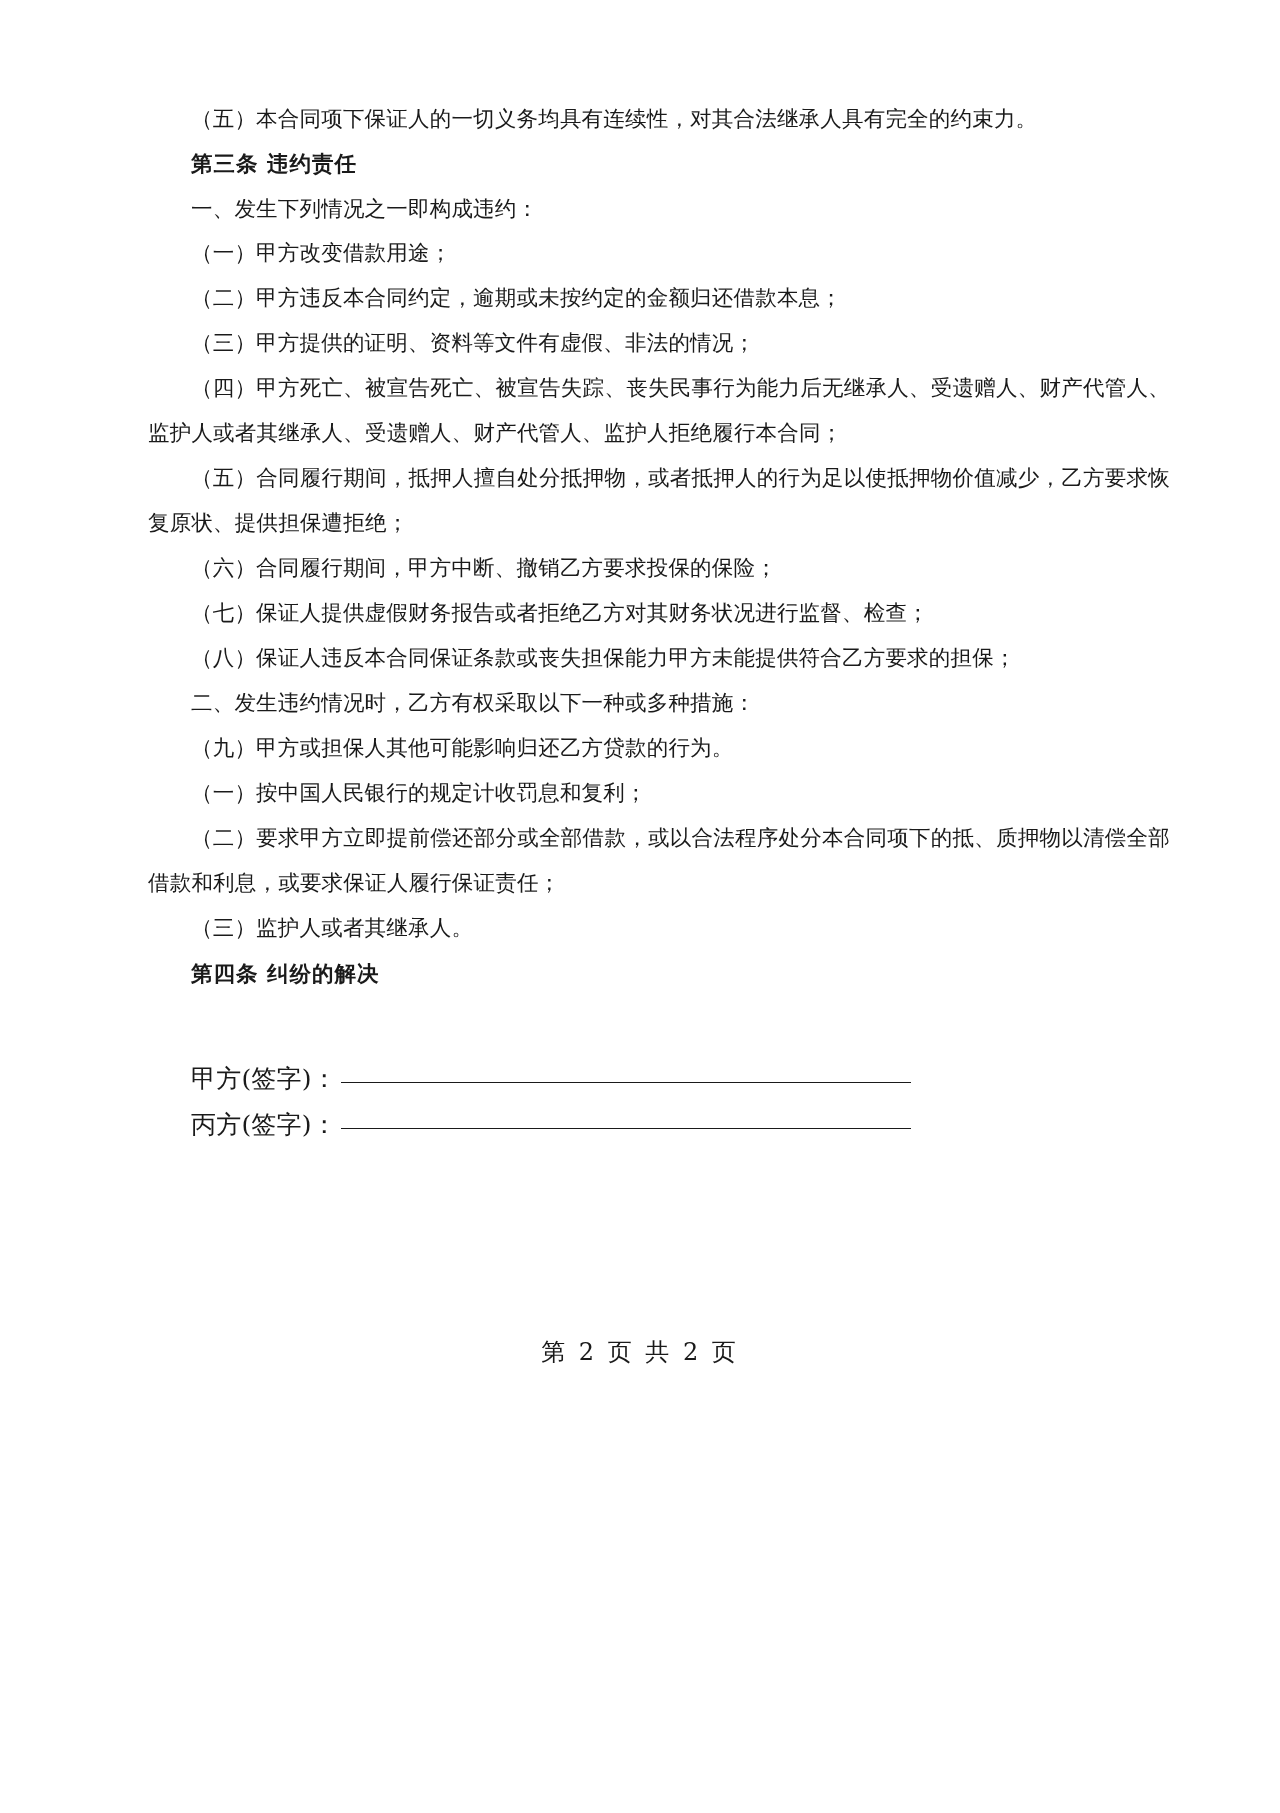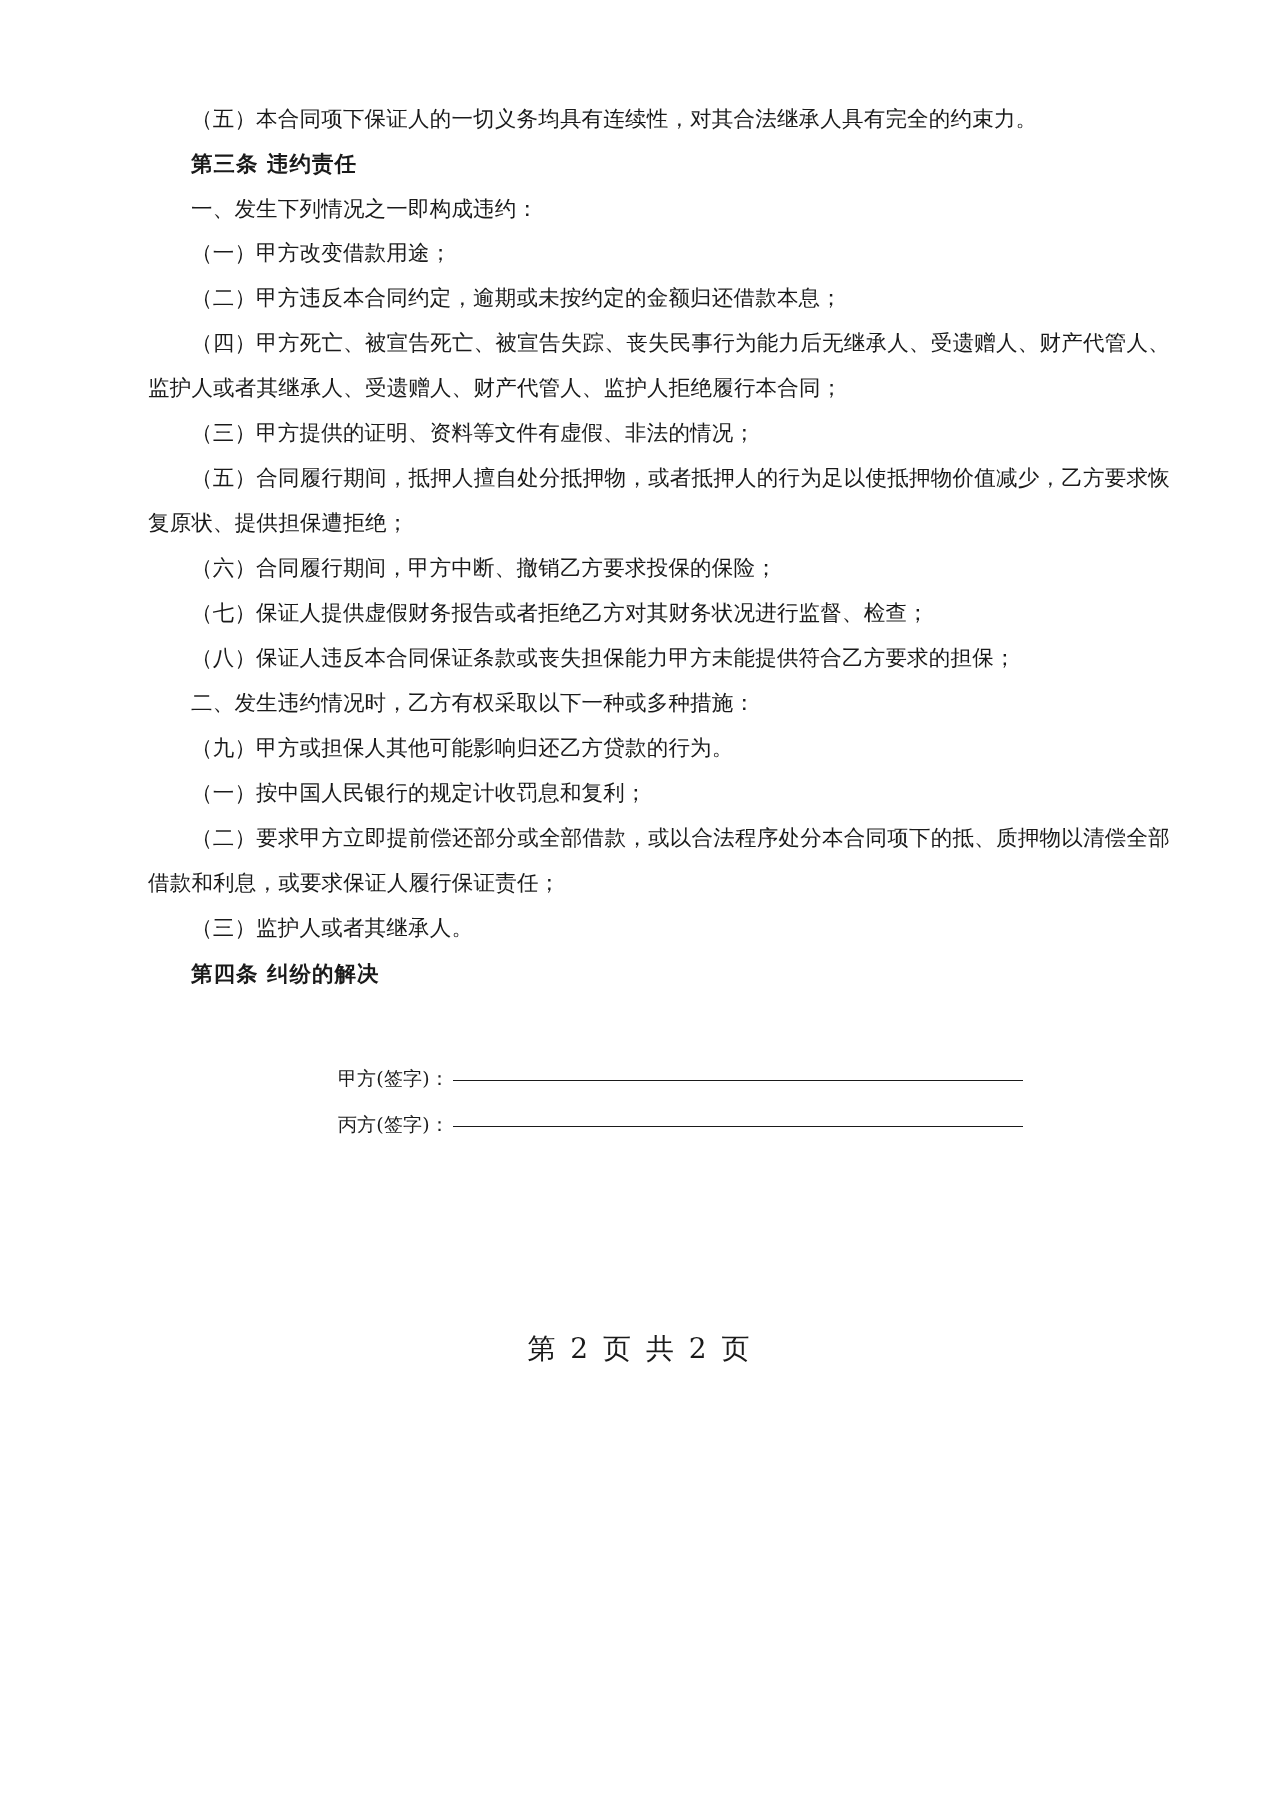--- a/index.html
+++ b/index.html
@@ -48,42 +48,41 @@
   }
   .sig-block {
     margin-top: 60px;
     text-indent: 0;
     padding-left: 2em;
   }
   .sig-row {
     display: flex;
     align-items: baseline;
     height: 46px;
-    font-size: 19px;
-    justify-content: center;
+    font-size: 25px;
   }
   .sig-label {
     white-space: nowrap;
   }
   .sig-line {
     display: inline-block;
     width: 570px;
     border-bottom: 1.4px solid #1a1a1a;
     height: 1px;
     margin-left: 4px;
     position: relative;
     top: -4px;
   }
   .footer {
     position: absolute;
     left: 0;
     right: 0;
     bottom: 54px;
     text-align: center;
-    font-size: 28px;
+    font-size: 24px;
     letter-spacing: 3px;
     font-family: "DejaVu Serif", "Liberation Serif", serif;
   }
 </style>
 </head>
 <body>
 
 <div class="page">
 
   <div class="doc-body">
@@ -91,23 +90,23 @@
     <p class="para">（五）本合同项下保证人的一切义务均具有连续性，对其合法继承人具有完全的约束力。</p>
 
     <p class="heading">第三条  违约责任</p>
 
     <p class="para">一、发生下列情况之一即构成违约：</p>
 
     <p class="para">（一）甲方改变借款用途；</p>
 
     <p class="para">（二）甲方违反本合同约定，逾期或未按约定的金额归还借款本息；</p>
 
+    <p class="para">（三）甲方提供的证明、资料等文件有虚假、非法的情况；</p>
+
     <p class="para">（四）甲方死亡、被宣告死亡、被宣告失踪、丧失民事行为能力后无继承人、受遗赠人、财产代管人、监护人或者其继承人、受遗赠人、财产代管人、监护人拒绝履行本合同；</p>
-
-    <p class="para">（三）甲方提供的证明、资料等文件有虚假、非法的情况；</p>
 
     <p class="para">（五）合同履行期间，抵押人擅自处分抵押物，或者抵押人的行为足以使抵押物价值减少，乙方要求恢复原状、提供担保遭拒绝；</p>
 
     <p class="para">（六）合同履行期间，甲方中断、撤销乙方要求投保的保险；</p>
 
     <p class="para">（七）保证人提供虚假财务报告或者拒绝乙方对其财务状况进行监督、检查；</p>
 
     <p class="para">（八）保证人违反本合同保证条款或丧失担保能力甲方未能提供符合乙方要求的担保；</p>
 
     <p class="para">二、发生违约情况时，乙方有权采取以下一种或多种措施：</p>

